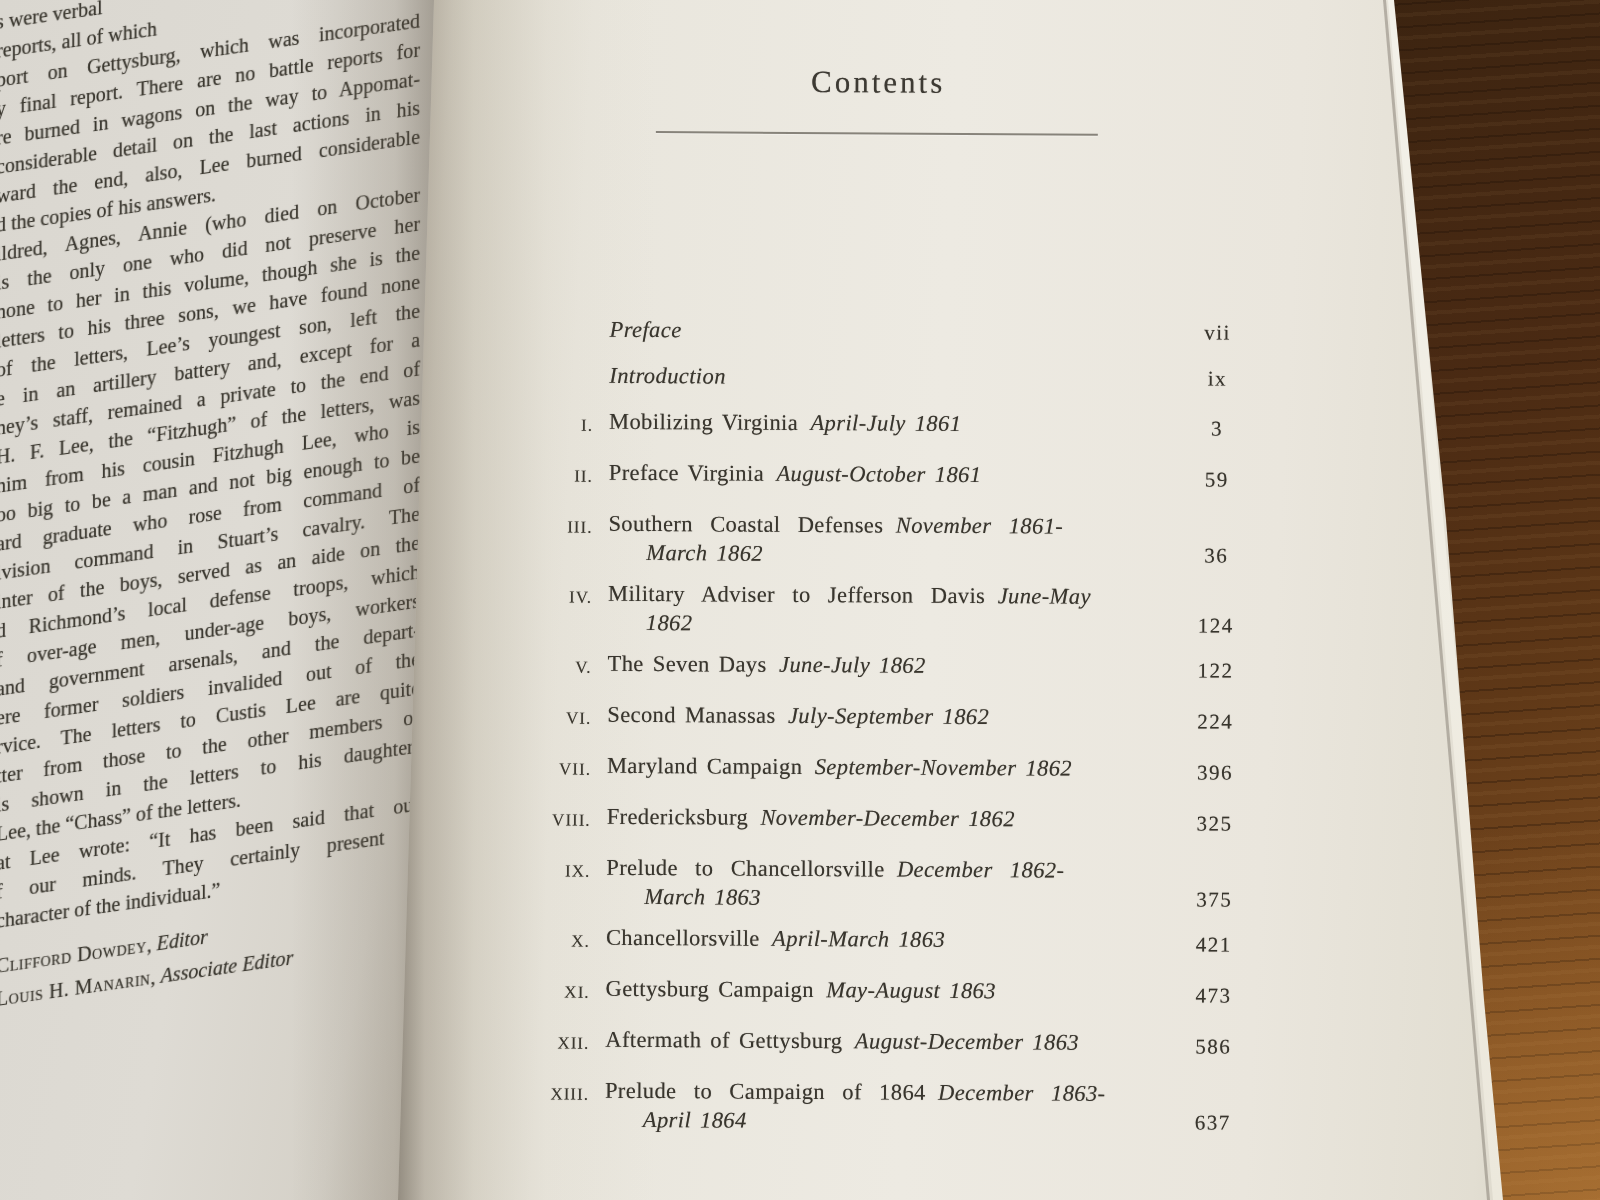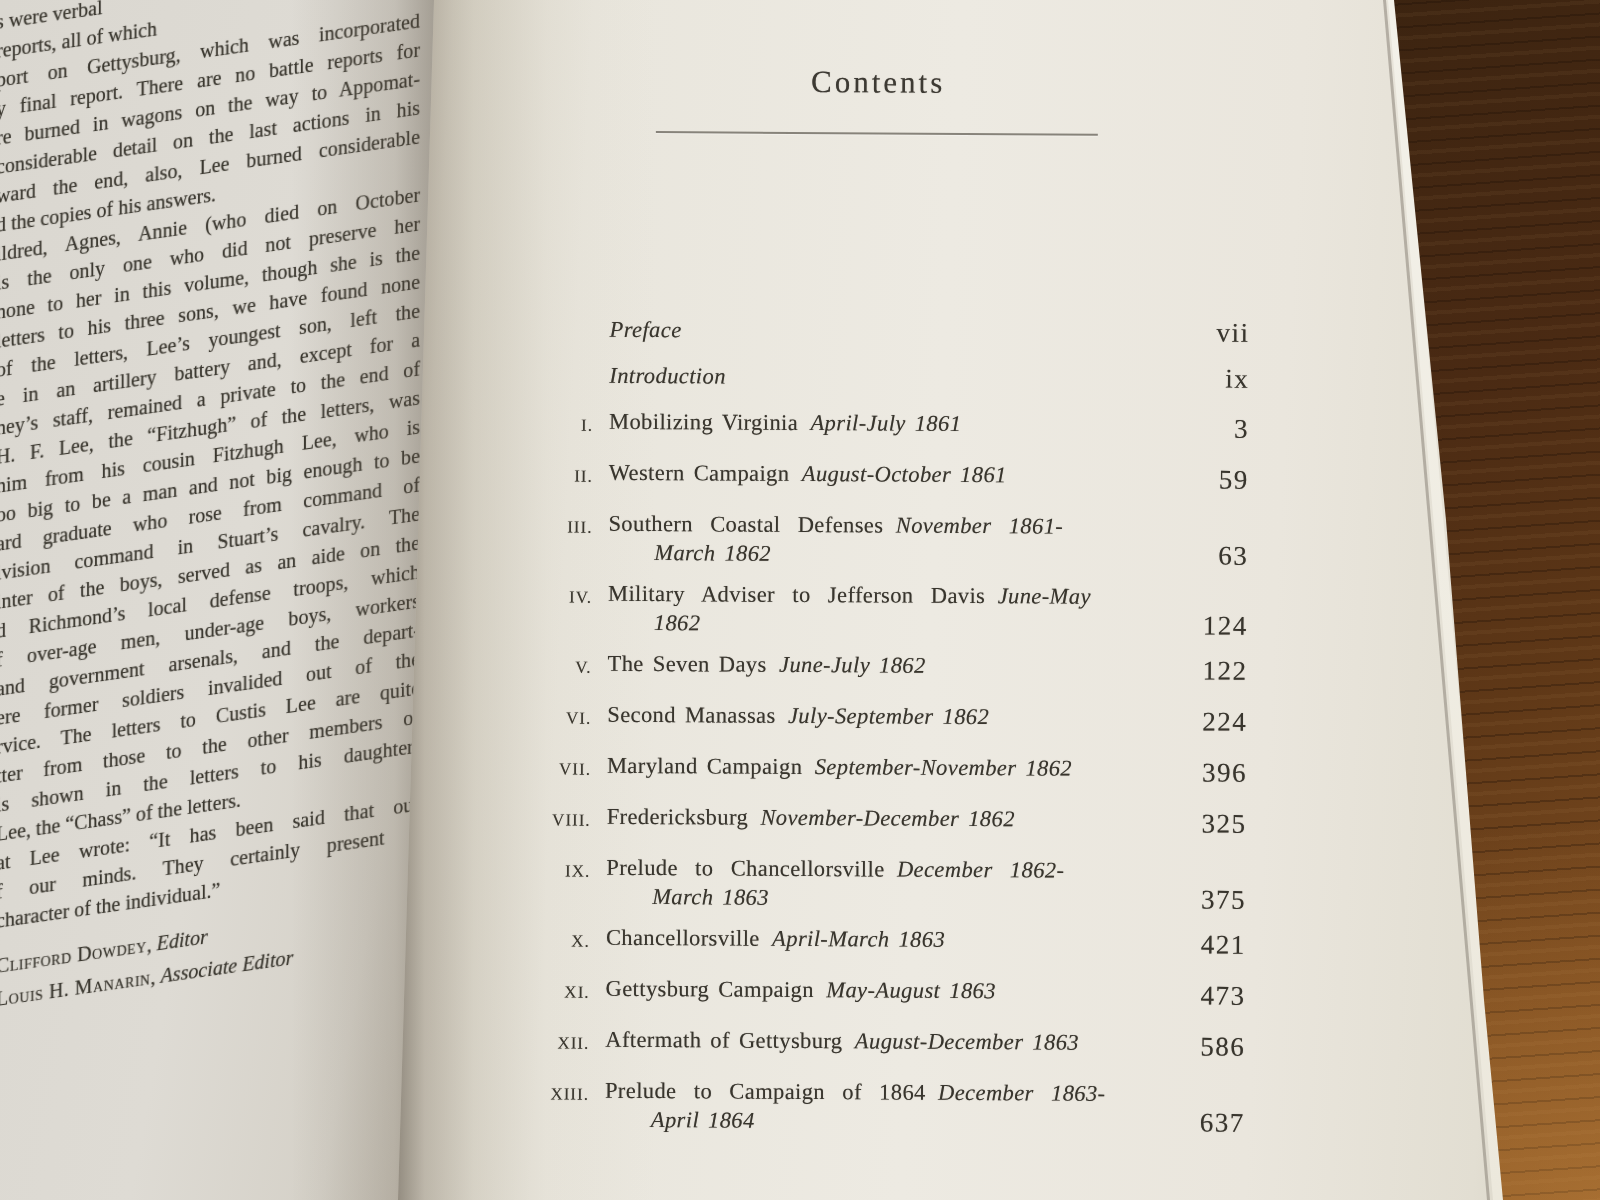--- a/index.html
+++ b/index.html
@@ -62,23 +62,23 @@
 
   .toc{position:absolute;left:538px;top:316px;width:716px;
     font-size:22.5px;line-height:29px;letter-spacing:.4px;word-spacing:3px;}
   .ch-row{display:grid;grid-template-columns:54px 560px 1fr;column-gap:16px;margin-bottom:18px;}
   .ch-row.two{margin-bottom:12px;}
   .ch-num{text-align:right;font-size:17px;letter-spacing:1px;padding-top:4px;color:#3b382f;}
   .ch-text{padding-left:38px;text-indent:-38px;}
   .ch-dates{font-style:italic;margin-left:.55em;}
   .two .ch-name{word-spacing:.5em;}
   .two i.ch-dates:not(.ch-dates2){word-spacing:.5em;}
-  .ch-dates2{margin-left:8px;}
-  .ch-page{text-align:right;align-self:end;padding-right:6px;
-    font-size:27px;letter-spacing:1.5px;}
+  .ch-dates2{margin-left:0;}
+  .ch-page{text-align:center;align-self:end;padding-right:6px;
+    font-size:21px;letter-spacing:1.5px;}
   .fm-title{font-style:italic;}
   .toc-chapters{margin-top:8px;}
   .fm .ch-row{margin-bottom:17px;}
 </style>
 </head>
 <body>
 
 <div class="wood"></div>
 <div class="wood-grain"></div>
 <div class="wood-light"></div>
@@ -151,27 +151,27 @@
           </div>
         </div>
       <div class="toc-chapters">
           <div class="ch-row">
             <span class="ch-num">I.</span>
             <div class="ch-text"><span class="ch-name">Mobilizing Virginia</span><i class="ch-dates">April-July 1861</i></div>
             <span class="ch-page">3</span>
           </div>
           <div class="ch-row">
             <span class="ch-num">II.</span>
-            <div class="ch-text"><span class="ch-name">Western Campaign</span><i class="ch-dates">August-October 1861</i></div>
+            <div class="ch-text"><span class="ch-name">Preface Virginia</span><i class="ch-dates">August-October 1861</i></div>
             <span class="ch-page">59</span>
           </div>
           <div class="ch-row two">
             <span class="ch-num">III.</span>
             <div class="ch-text"><span class="ch-name">Southern Coastal Defenses</span><i class="ch-dates">November 1861-</i><br><i class="ch-dates ch-dates2">March 1862</i></div>
-            <span class="ch-page">63</span>
+            <span class="ch-page">36</span>
           </div>
           <div class="ch-row two">
             <span class="ch-num">IV.</span>
             <div class="ch-text"><span class="ch-name">Military Adviser to Jefferson Davis</span><i class="ch-dates">June-May</i><br><i class="ch-dates ch-dates2">1862</i></div>
             <span class="ch-page">124</span>
           </div>
           <div class="ch-row">
             <span class="ch-num">V.</span>
             <div class="ch-text"><span class="ch-name">The Seven Days</span><i class="ch-dates">June-July 1862</i></div>
             <span class="ch-page">122</span>

